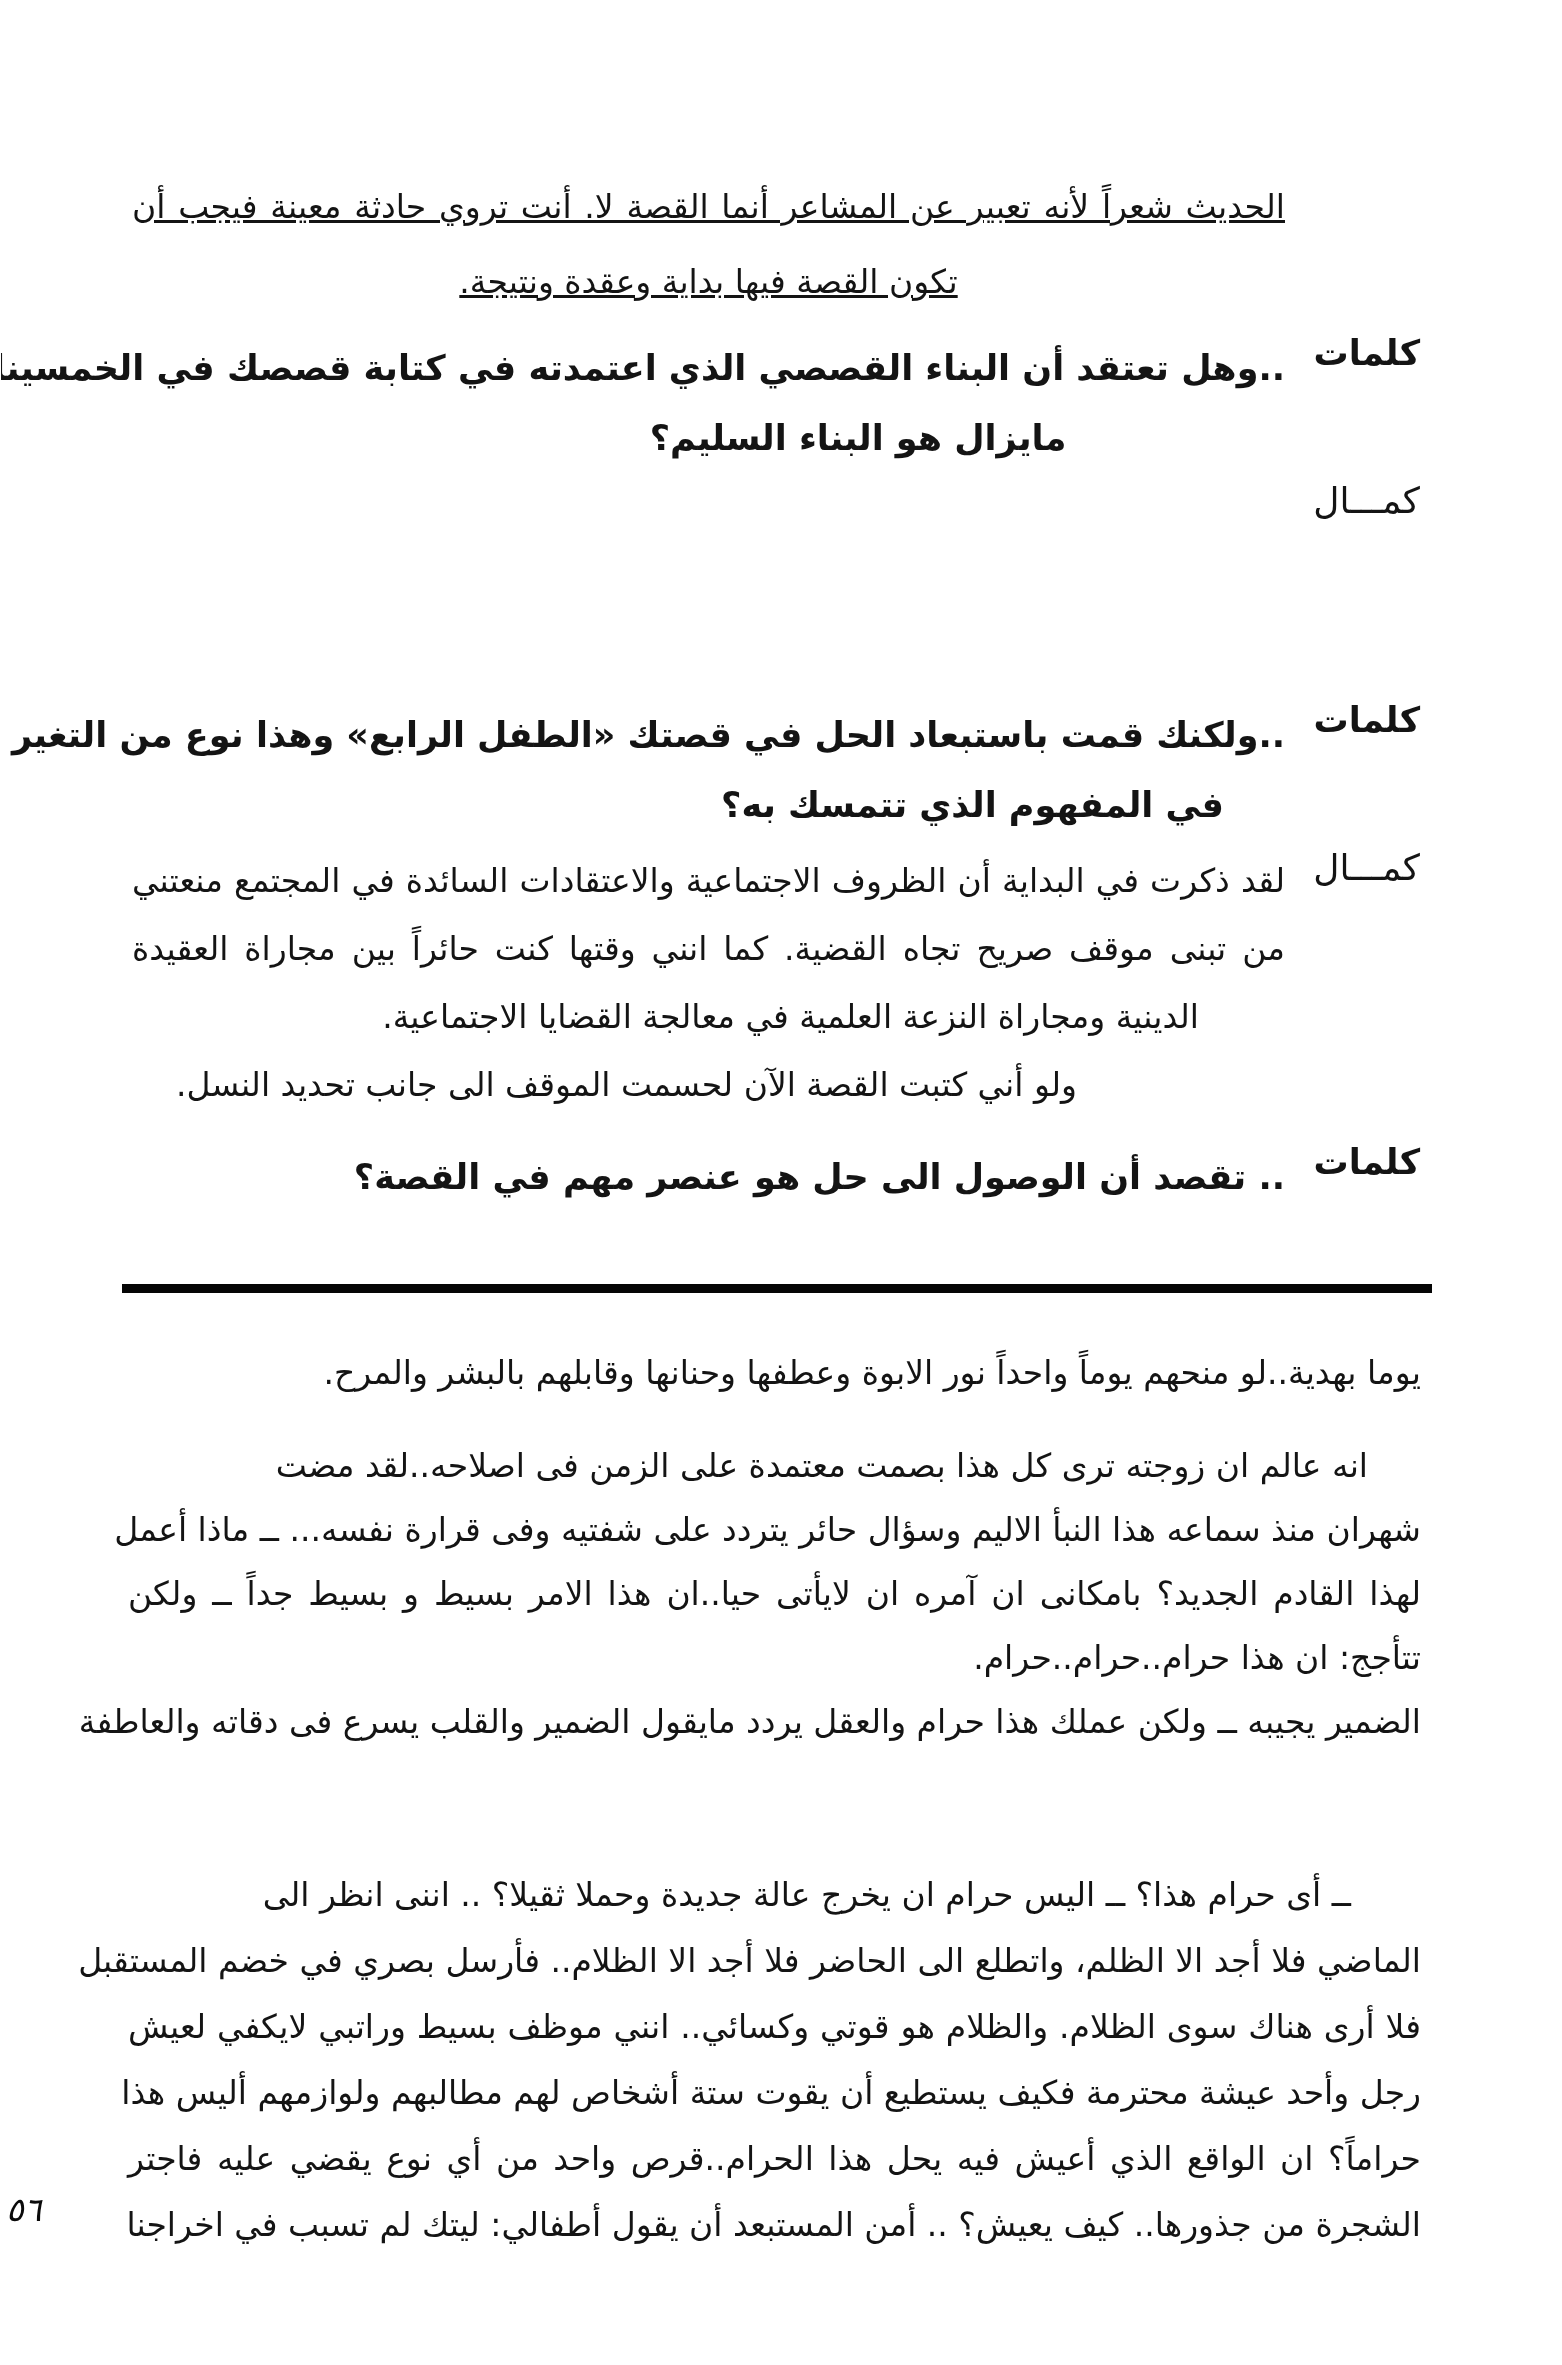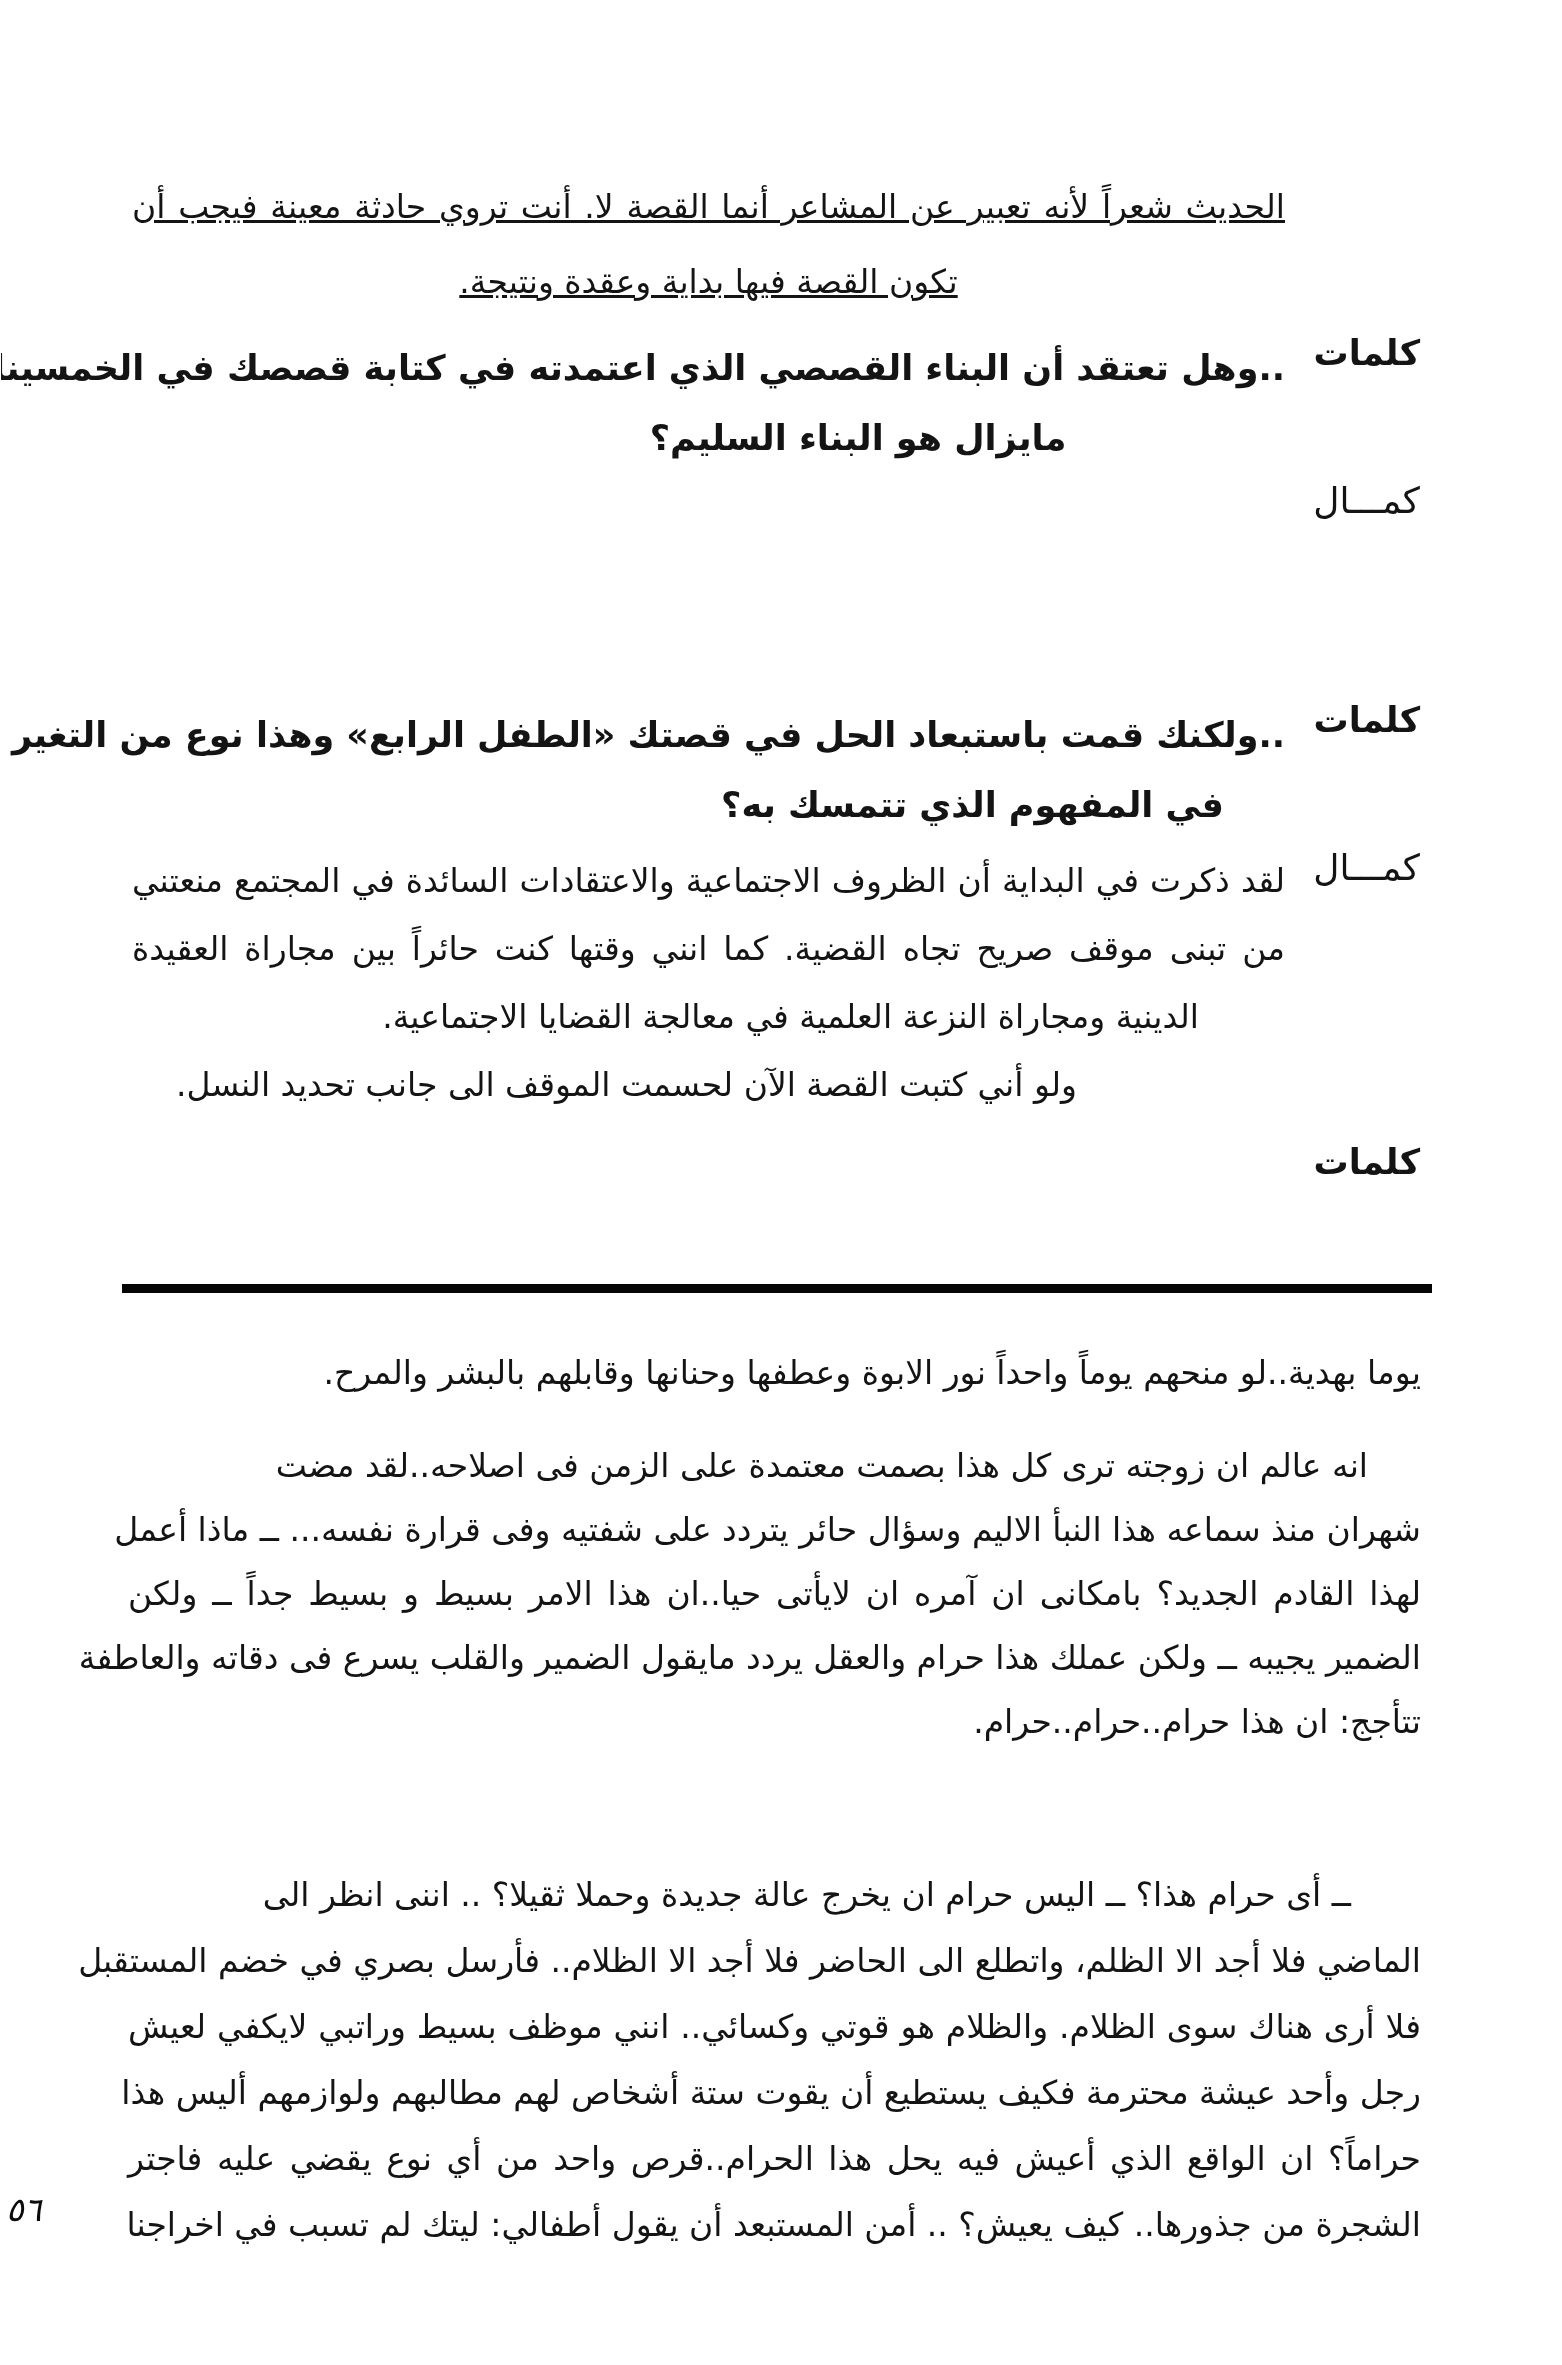--- a/index.html
+++ b/index.html
@@ -67,34 +67,37 @@
   <div class="qa-body">
       <div class="line al-justify">لقد ذكرت في البداية أن الظروف الاجتماعية والاعتقادات السائدة في المجتمع منعتني</div>
       <div class="line al-justify">من تبنى موقف صريح تجاه القضية. كما انني وقتها كنت حائراً بين مجاراة العقيدة</div>
       <div class="line al-right" style="padding-right: 86px;">الدينية ومجاراة النزعة العلمية في معالجة القضايا الاجتماعية.</div>
       <div class="line al-right" style="padding-right: 208px;">ولو أني كتبت القصة الآن لحسمت الموقف الى جانب تحديد النسل.</div>
     </div>
 </div>
 
 <div class="sec qa q lh80" style="top:1142px;">
   <div class="speaker">كلمات</div>
+  <div class="qa-body">
+      <div class="line al-right">.. تقصد أن الوصول الى حل هو عنصر مهم في القصة؟</div>
+    </div>
 </div>
 
 <div class="divider"></div>
 
 <div class="sec story lh74" style="top:1340px;">
     <div class="line al-right">يوما بهدية..لو منحهم يوماً واحداً نور الابوة وعطفها وحنانها وقابلهم بالبشر والمرح.</div>
   </div>
 
 <div class="sec story lh73" style="top:1434px;">
     <div class="line al-right" style="padding-right: 53px;">انه عالم ان زوجته ترى كل هذا بصمت معتمدة على الزمن فى اصلاحه..لقد مضت</div>
     <div class="line al-justify">شهران منذ سماعه هذا النبأ الاليم وسؤال حائر يتردد على شفتيه وفى قرارة نفسه... ــ ماذا أعمل</div>
     <div class="line al-justify">لهذا القادم الجديد؟ بامكانى ان آمره ان لايأتى حيا..ان هذا الامر بسيط و بسيط جداً ــ ولكن</div>
+    <div class="line al-right">تتأجج: ان هذا حرام..حرام..حرام.</div>
     <div class="line al-justify">الضمير يجيبه ــ ولكن عملك هذا حرام والعقل يردد مايقول الضمير والقلب يسرع فى دقاته والعاطفة</div>
-    <div class="line al-right">تتأجج: ان هذا حرام..حرام..حرام.</div>
   </div>
 
 <div class="sec story lh75" style="top:1862px;">
     <div class="line al-right" style="padding-right: 70px;">ــ أى حرام هذا؟ ــ اليس حرام ان يخرج عالة جديدة وحملا ثقيلا؟ .. اننى انظر الى</div>
     <div class="line al-justify">الماضي فلا أجد الا الظلم، واتطلع الى الحاضر فلا أجد الا الظلام.. فأرسل بصري في خضم المستقبل</div>
     <div class="line al-justify">فلا أرى هناك سوى الظلام. والظلام هو قوتي وكسائي.. انني موظف بسيط وراتبي لايكفي لعيش</div>
     <div class="line al-justify">رجل وأحد عيشة محترمة فكيف يستطيع أن يقوت ستة أشخاص لهم مطالبهم ولوازمهم أليس هذا</div>
     <div class="line al-justify">حراماً؟ ان الواقع الذي أعيش فيه يحل هذا الحرام..قرص واحد من أي نوع يقضي عليه فاجتر</div>
     <div class="line al-justify">الشجرة من جذورها.. كيف يعيش؟ .. أمن المستبعد أن يقول أطفالي: ليتك لم تسبب في اخراجنا</div>
   </div>

